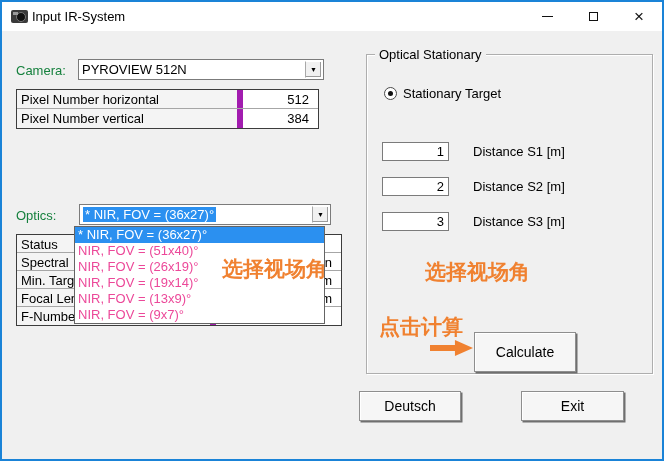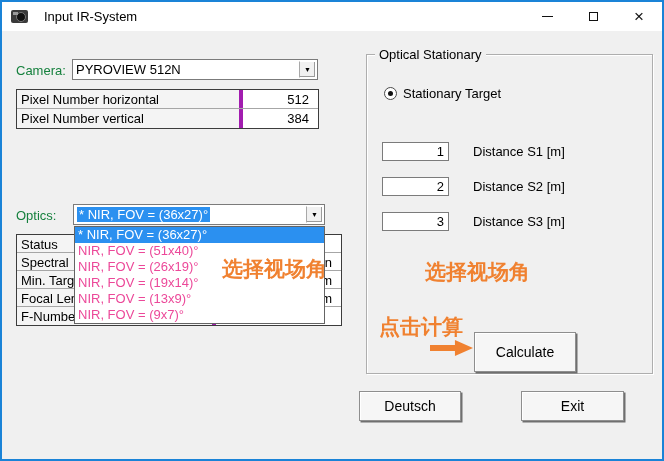--- a/index.html
+++ b/index.html
@@ -6,35 +6,35 @@
   *{box-sizing:border-box;font-family:"Liberation Sans",sans-serif;}
   .window{
     position:relative;width:664px;height:461px;
     border:2px solid #1a83d7;background:#f0f0f0;overflow:hidden;
   }
   
   .titlebar{position:absolute;left:0;top:0;right:0;height:29px;background:#ffffff;display:flex;align-items:center;}
   .app-icon{position:relative;width:17px;height:13px;margin-left:9px;background:#3a3a3a;border-radius:2px;}
   .app-icon:before{content:"";position:absolute;right:2px;top:2px;width:8px;height:8px;border-radius:50%;background:#111;border:1px solid #777;}
   .app-icon:after{content:"";position:absolute;left:2px;top:2px;width:5px;height:3px;background:#9a9a9a;}
-  .title-text{margin-left:16px;font-size:13px;color:#000;}
+  .title-text{margin-left:4px;font-size:13px;color:#000;}
   .caption-btns{position:absolute;right:0;top:0;height:29px;display:flex;}
   .cap-btn{width:46px;height:29px;display:flex;align-items:center;justify-content:center;background:#fff;}
   .glyph-min{width:11px;height:1px;background:#111;}
   .glyph-max{width:9px;height:9px;border:1px solid #111;}
   .glyph-close{font-size:17px;line-height:1;color:#111;}
   
   .label13{position:absolute;font-size:13px;color:#15803d;}
-  .combo{position:absolute;height:21px;background:#fff;border:1px solid #7b7b7b;font-size:13px;display:flex;align-items:center;padding-left:3px;overflow:hidden;}
+  .combo{position:absolute;height:21px;background:#fff;border:1px solid #7b7b7b;font-size:13px;display:flex;align-items:center;padding-left:3px;overflow:hidden;margin-left:6px;}
   .combo-arrow{position:absolute;right:1px;top:1px;bottom:1px;width:17px;background:#f1f1f1;border:1px solid #fff;border-left:1px solid #a8a8a8;box-shadow:inset -1px -1px 0 #9b9b9b;display:flex;align-items:center;justify-content:center;font-size:7px;color:#000;}
   .sel-highlight{background:#2b90f0;color:#fff;padding:0 2px;}
   .tbl{position:absolute;border:1px solid #3c3c3c;background:#fff;}
   .tbl-row{display:flex;border-bottom:1px solid #a6a6a6;}
   .tbl-row:last-child{border-bottom:none;}
-  .tbl-label{background:#f4f4f4;font-size:13px;padding:2px 0 0 4px;border-right:4px solid #a21caf;overflow:hidden;white-space:nowrap;}
+  .tbl-label{background:#f4f4f4;font-size:13px;padding:2px 0 0 4px;border-right:6px solid #a21caf;overflow:hidden;white-space:nowrap;}
   .tbl-value{background:#fff;font-size:13px;padding:2px 9px 0 2px;text-align:right;flex:1;white-space:nowrap;}
   .btn{position:absolute;background:#f6f6f6;border:1px solid #8e8e8e;box-shadow:inset 1px 1px 0 #ffffff,1.5px 1.5px 0 #6f6f6f;font-size:14px;color:#000;display:flex;align-items:center;justify-content:center;cursor:default;}
   
   .dd-list{position:absolute;left:72px;top:224px;width:251px;background:#fff;border:1px solid #646464;z-index:5;}
   .dd-item{height:16px;font-size:13px;line-height:16px;padding-left:3px;color:#ec4899;white-space:nowrap;}
   .dd-item.selected{background:#2b90f0;color:#fff;}
   
   .groupbox{position:absolute;left:364px;top:52px;width:287px;height:320px;border:1px solid #aeaeae;box-shadow:inset 1px 1px 0 #fff, 1px 1px 0 #fff;}
   .groupbox-legend{position:absolute;top:-8px;left:8px;background:#f0f0f0;padding:0 4px;font-size:13px;}
   .radio{position:absolute;left:17px;top:32px;width:13px;height:13px;border:1px solid #4a4a4a;border-radius:50%;background:#fff;}

